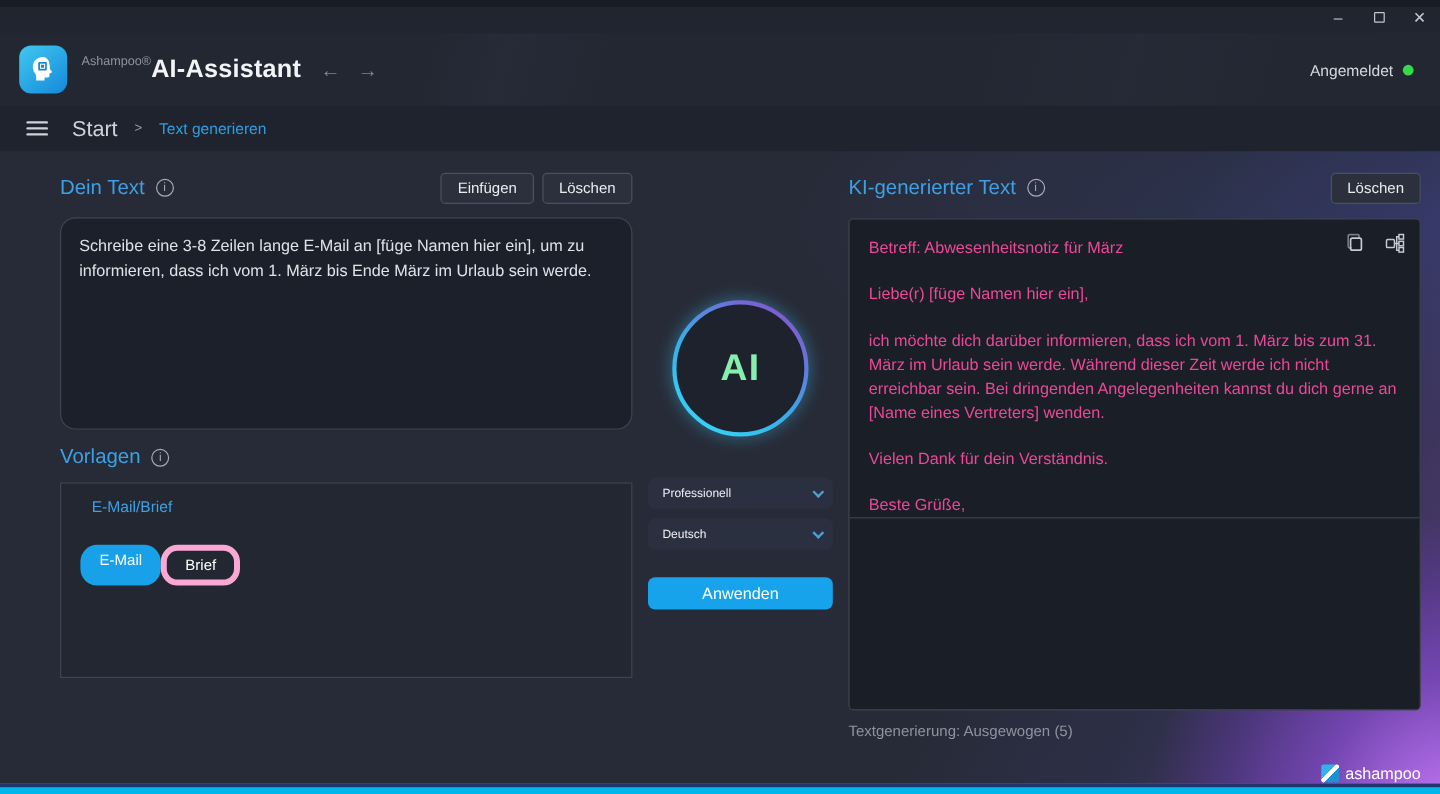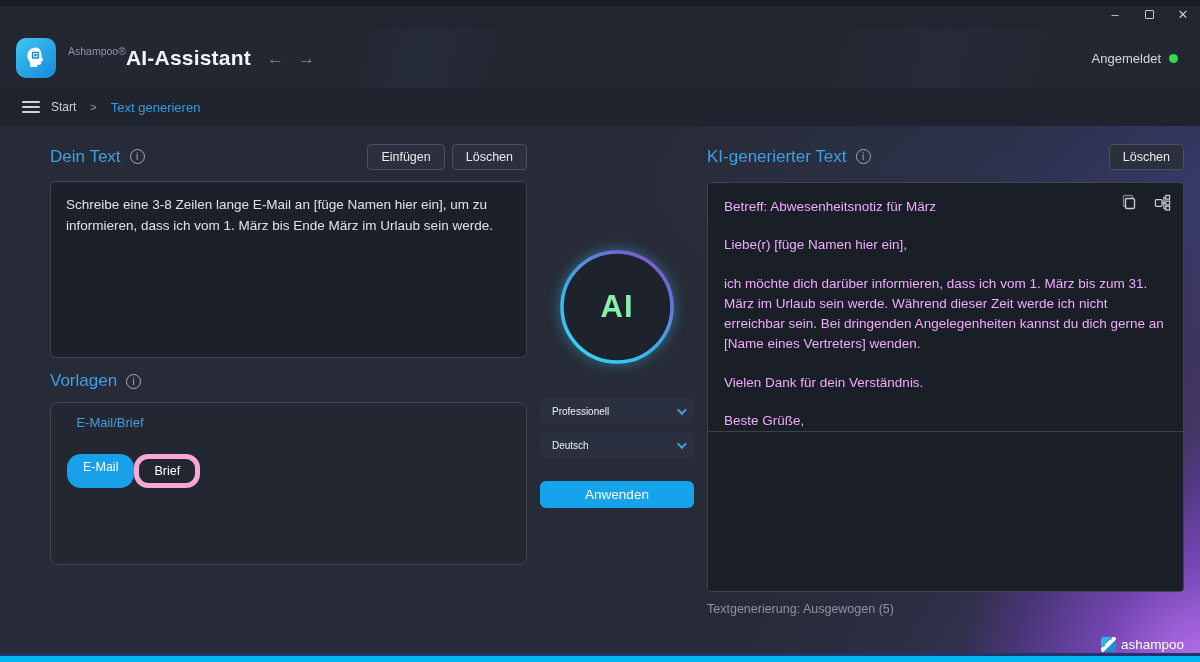--- a/index.html
+++ b/index.html
@@ -36,45 +36,45 @@
   .nav-arrow { color:#7d8492; font-size:17px; line-height:1; cursor:default; }
   .header-right { margin-left:auto; margin-right:22px; display:flex; align-items:center; gap:8px; }
   .login-label { font-size:13px; color:#d5d8dd; }
   .online-dot { width:9px; height:9px; border-radius:50%; background:#35d94a; }
 
   
   .breadcrumbbar { position:absolute; top:88px; left:0; right:0; height:38px; z-index:2;
     background:#1f232d; display:flex; align-items:center; }
   .hamburger { width:18px; margin-left:22px; display:flex; flex-direction:column; gap:3px; cursor:pointer; }
   .hamburger span { display:block; height:2px; background:#ced3da; border-radius:1px; }
-  .crumb-home { margin-left:11px; font-size:12px; color:#ced3da; cursor:pointer;text-align:right; }
+  .crumb-home { margin-left:20px; font-size:18px; color:#ced3da; cursor:pointer;text-align:right; }
   .crumb-sep { margin-left:14px; font-size:11px; color:#9aa0ac; }
   .crumb-current { margin-left:14px; font-size:13px; color:#2e9de2; cursor:pointer; }
 
   
   .col { position:absolute; z-index:2; }
   .left-col  { left:50px;  top:143px; width:477px; }
   .center-col{ left:540px; top:143px; width:154px; }
   .right-col { left:707px; top:143px; width:477px; }
 
   .section-head { display:flex; align-items:center; height:27px; }
   .section-title { font-size:17px; color:#3ba0e4; }
   .info-icon { width:15px; height:15px; border:1px solid #a7adb8; border-radius:50%;
     color:#a7adb8; font-size:10px; display:inline-flex; align-items:center; justify-content:center;
     margin-left:9px; }
   .head-buttons { margin-left:auto; display:flex; gap:7px; }
   .sm-btn { background:#2b303c; border:1px solid #4a5060; border-radius:4px; color:#e9ebee;
     font-size:12.5px; padding:5px 13px; cursor:pointer; font-family:inherit; }
 
   
   .textarea { margin-top:11px; height:177px; background:#1c202a; border:1px solid #3f4450;
-    border-radius:6px; padding:13px 15px; font-size:13.5px; line-height:1.55; color:#dfe3e8; }
+    border-radius:13px; padding:13px 15px; font-size:13.5px; line-height:1.55; color:#dfe3e8; }
   .tpl-head { margin-top:13px; height:20px; display:flex; align-items:center; }
   .templates-panel { margin-top:11px; height:163px; background:#232731; border:1px solid #3f4450;
-    border-radius:8px; overflow:hidden; }
+    border-radius:0; overflow:hidden; }
   .tabbar { display:flex; height:38px; }
   .tab { display:flex; align-items:center; justify-content:center; font-size:13px; cursor:pointer; }
   .tab.active { width:118px; color:#3ba0e4; background:transparent; }
   .tab-rest { flex:1; display:flex; background:#14181f; }
   .tab-rest .tab { flex:1; color:#d6dae0; }
   .chips { display:flex; padding:13px 16px; }
   .chip { font-size:12.5px; color:#fff; border-radius:14px; padding:6px 16px; cursor:pointer; }
   .chip.selected { background:#18a0e8; }
   .chip.outline { background:transparent; border:5px solid #f9a8d4; padding:5px 15px; }
 
@@ -88,21 +88,21 @@
   .select + .select { margin-top:8px; }
   .chevron { margin-left:auto; width:7px; height:7px; border-right:2px solid #4b9fd8;
     border-bottom:2px solid #4b9fd8; transform:rotate(45deg) translateY(-2px); }
   .apply-btn { margin-top:23px; width:100%; height:27px; background:#17a3ec; border:none;
     border-radius:6px; color:#fff; font-size:13.5px; cursor:pointer; font-family:inherit; }
 
   
   .output-panel { margin-top:12px; height:410px; background:#1a1e27; border:1px solid #3f4450;
     border-radius:4px; }
   .output-top { position:relative; height:249px; padding:14px 16px; border-bottom:1px solid #3c414d;
-    font-size:13.5px; line-height:1.5; color:#f0abfc; overflow:hidden; }
+    font-size:13.5px; line-height:1.5; color:#ec4899; overflow:hidden; }
   .output-top p { margin:0 0 18px; }
   .output-top p.tight { margin-bottom:2px; }
   .output-top p:last-child { margin-bottom:0; }
   .output-icons { position:absolute; top:10px; right:12px; display:flex; gap:15px; }
   .icon-btn { width:18px; height:18px; cursor:pointer; display:flex; align-items:center; justify-content:center; }
   .output-bottom { height:159px; }
   .status-line { margin-top:10px; font-size:12.5px; color:#8d939e; }
 
   
   .footer-logo { position:absolute; right:16px; bottom:10px; z-index:2; display:flex;

